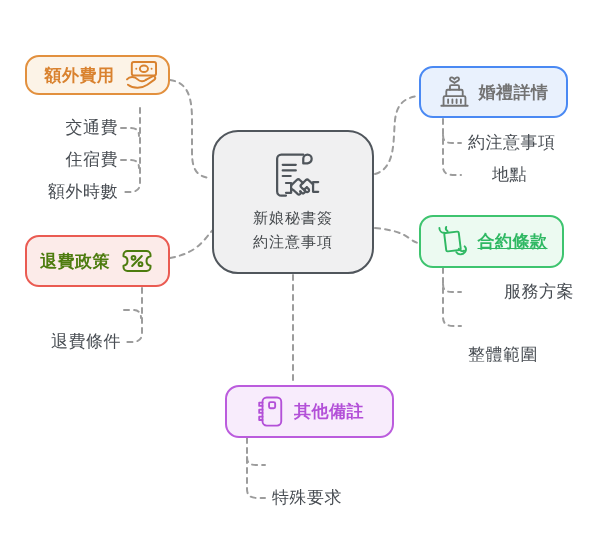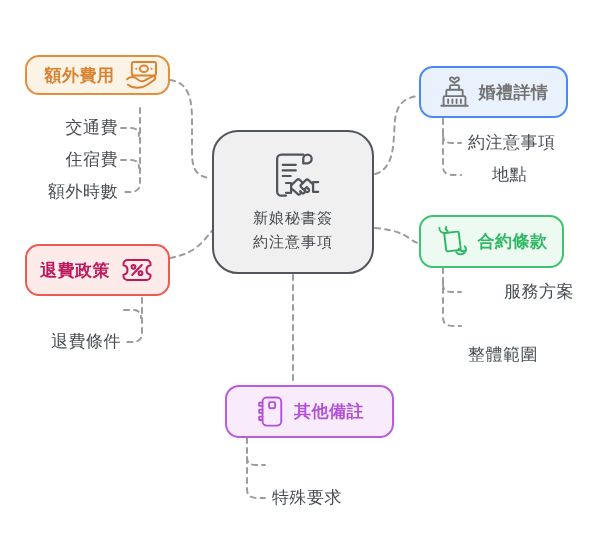--- a/index.html
+++ b/index.html
@@ -14,21 +14,21 @@
     position:absolute;z-index:2;display:flex;align-items:center;justify-content:center;
     gap:9px;border:2.5px solid;border-radius:14px;box-sizing:border-box;
     font-size:17px;font-weight:700;letter-spacing:.5px;
   }
   .node .nlabel{white-space:nowrap;}
   .node .icon{display:flex;align-items:center;}
   .node .icon svg{display:block;}
   .node svg *{fill:none;stroke:currentColor;stroke-width:2;stroke-linecap:round;stroke-linejoin:round;}
 
   .orange{border-color:#e2903e;background:#fcf3e7;color:#d9822f;}
-  .red{border-color:#ea5b52;background:#fcebe9;color:#be185d;margin-top:9px;}
+  .red{border-color:#ea5b52;background:#fcebe9;color:#4d7c0f;}
   .blue{border-color:#4a89f3;background:#e9f1fd;color:#737373;}
   .green{border-color:#3ec46f;background:#ecfaf1;color:#2fb863;}
   .purple{border-color:#bb5cdd;background:#f8ecfc;color:#b350d8;}
 
   .center-node{
     position:absolute;z-index:2;left:212px;top:130px;width:162px;height:144px;
     border:2.5px solid #50565c;background:#f0f0f1;border-radius:26px;box-sizing:border-box;
     display:flex;flex-direction:column;align-items:center;justify-content:center;
     color:#43474b;
   }
@@ -122,21 +122,21 @@
         <path d="M12,17 V13.5 C12,12.7 12.7,12 13.5,12 H20.5 C21.3,12 22,12.7 22,13.5 V17"></path>
         <path d="M8,24 V18.5 C8,17.7 8.7,17 9.5,17 H24.5 C25.3,17 26,17.7 26,18.5 V24"></path>
         <path d="M5,34 V25.5 C5,24.7 5.7,24 6.5,24 H27.5 C28.3,24 29,24.7 29,25.5 V34"></path>
         <path d="M10,27.5 V31.5 M14.7,27.5 V31.5 M19.3,27.5 V31.5 M24,27.5 V31.5"></path>
         <path d="M2.5,34.5 H31.5"></path>
       </svg>
     </span>
     <span class="nlabel">婚禮詳情</span>
   </div>
 
-  <div class="node green" style="left:419px;top:215px;width:145px;height:53px;">
+  <div class="node green" style="left:419px;top:215px;width:145px;height:53px;text-decoration:underline;">
     <span class="icon">
       <svg width="33" height="33" viewBox="0 0 34 34">
         <rect x="9.5" y="7.5" width="15" height="19" rx="1.5" transform="rotate(-7 17 17)"></rect>
         <path d="M8.5,8 C6,8 3.5,6 3.5,3"></path>
         <path d="M12,6.5 C10.3,5.3 9.7,3.5 10.5,2"></path>
         <path d="M21,28 C23,31 27.5,31 29.8,28 C31.2,26 31,23.5 29.5,22"></path>
         <path d="M23.5,24.5 C24.5,26.5 27,27.5 29,26.5"></path>
       </svg>
     </span>
     <span class="nlabel">合約條款</span>

